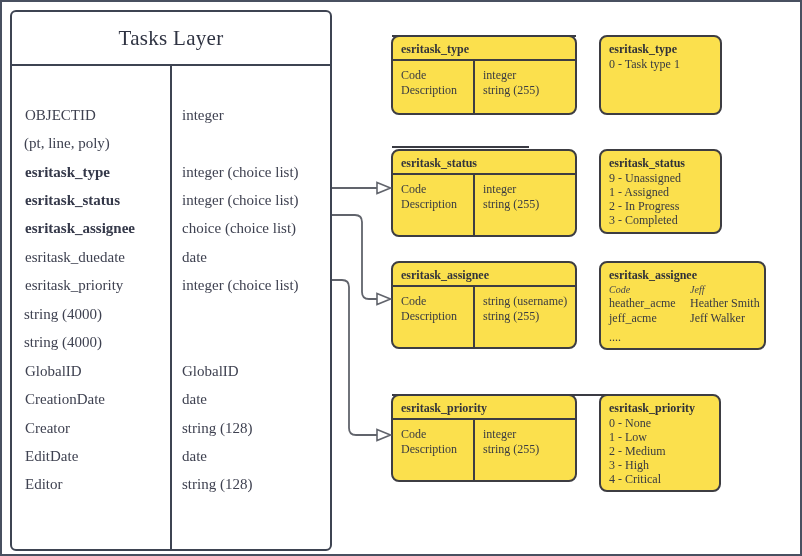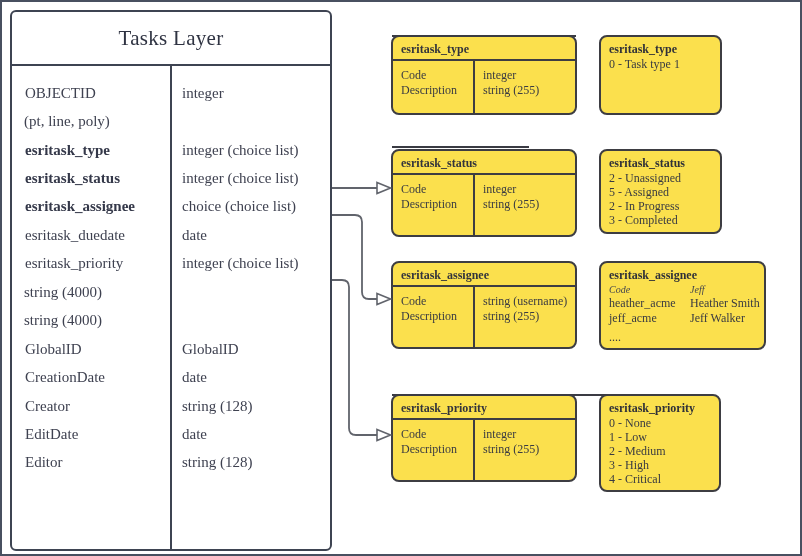--- a/index.html
+++ b/index.html
@@ -10,21 +10,21 @@
   }
   
   .main-table{
     position:absolute;left:8px;top:8px;width:322px;height:541px;box-sizing:border-box;
     border:2px solid #3e4452;border-radius:6px;background:#fff;
   }
   .table-title{
     height:52px;border-bottom:2px solid #3e4452;display:flex;align-items:center;justify-content:center;
     font-size:21px;color:#2f3342;letter-spacing:.3px;
   }
-  .fields-area{position:absolute;top:54px;left:0;right:0;bottom:0;padding-top:13px;box-sizing:border-box;}
+  .fields-area{position:absolute;top:54px;left:0;right:0;bottom:0;padding-top:35px;box-sizing:border-box;}
   .v-divider{position:absolute;top:54px;bottom:0;left:158px;width:2px;background:#3e4452;}
   .frow{display:flex;align-items:center;height:28.45px;font-size:15px;white-space:nowrap;}
   .fname{width:158px;padding-left:13px;box-sizing:border-box;}
   .ftype{padding-left:12px;}
   .frow.bold .fname{font-weight:700;color:#343849;}
   
   .schema-box{
     position:absolute;left:389px;width:186px;box-sizing:border-box;
     background:#fbe04d;border:2px solid #3d3d42;border-radius:8px;overflow:hidden;
   }
@@ -172,22 +172,22 @@
     </div>
   </div>
 
   <div class="value-box" style="left:597px;top:33px;width:123px;height:80px;">
     <div class="vb-title">esritask_type</div>
     <div>0 - Task type 1</div>
   </div>
 
   <div class="value-box" style="left:597px;top:147px;width:123px;height:85px;">
     <div class="vb-title">esritask_status</div>
-    <div>2 - Unassigned</div>
-    <div>5 - Assigned</div>
+    <div>9 - Unassigned</div>
+    <div>1 - Assigned</div>
     <div>2 - In Progress</div>
     <div>3 - Completed</div>
   </div>
 
   <div class="value-box" style="left:597px;top:259px;width:167px;height:89px;">
     <div class="vb-title">esritask_assignee</div>
     <div class="assignee-grid">
       <div class="hdr">Code</div>
       <div class="hdr">Jeff</div>
       <div class="val">heather_acme</div>

